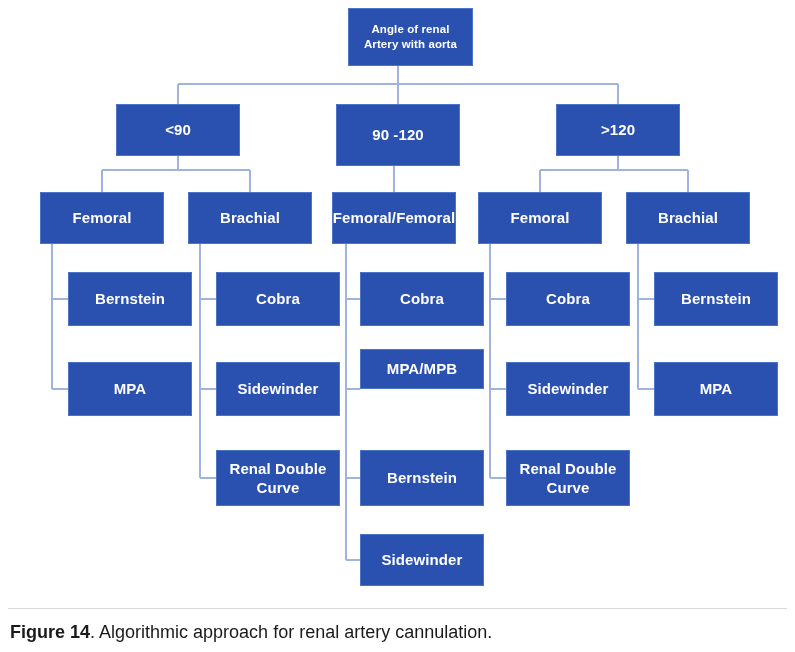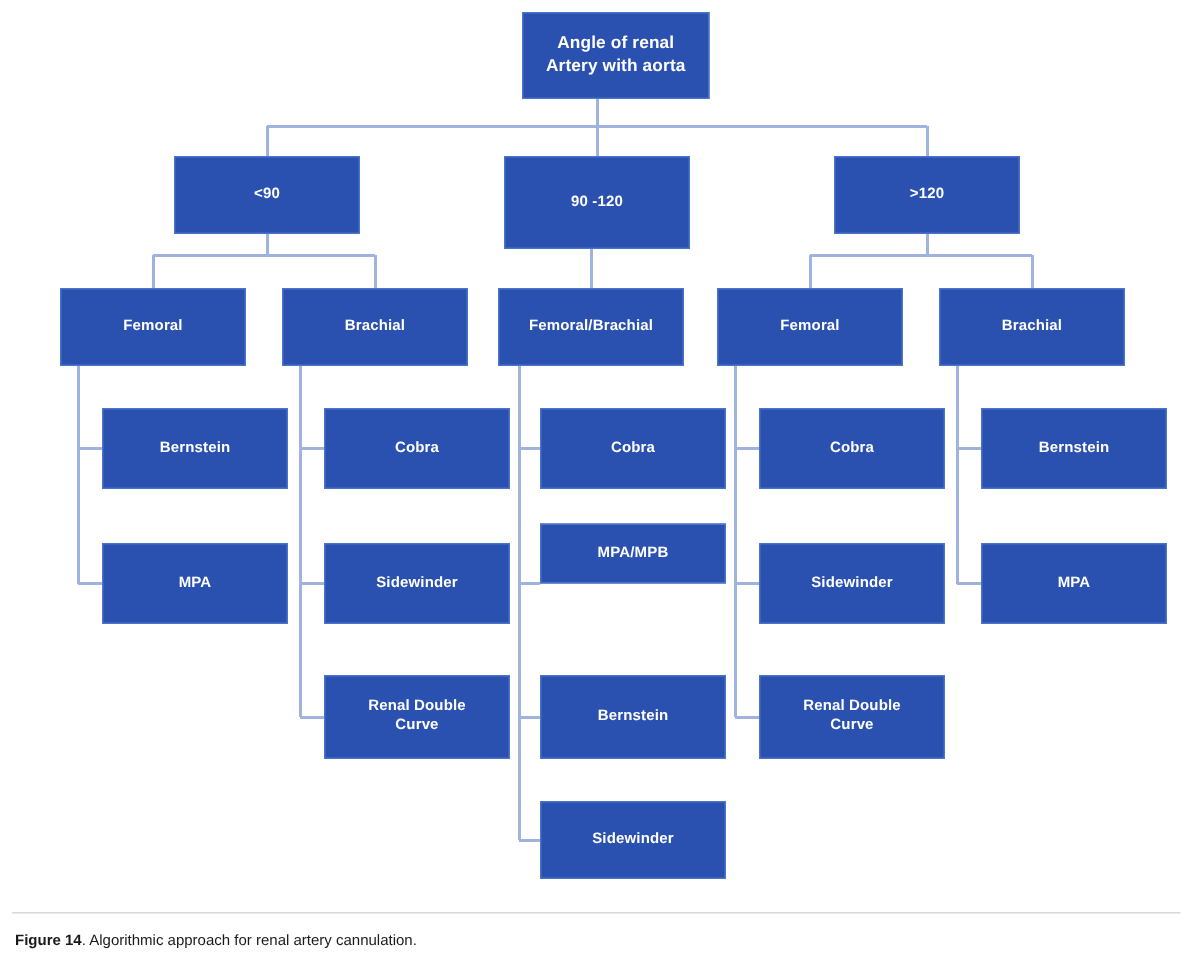--- a/index.html
+++ b/index.html
@@ -45,21 +45,21 @@
   .node {
     position: absolute;
     box-sizing: border-box;
     background: #2B51B0;
     border: 1px solid #4A74C9;
     color: #ffffff;
     display: flex;
     align-items: center;
     justify-content: center;
     text-align: center;
-    font-size: 10px;
+    font-size: 15px;
     font-weight: bold;
     line-height: 1.28;
     letter-spacing: 0.1px;
     padding: 2px 4px;
     white-space: pre-line;
   }
   .node.root {
     font-size: 11.5px;
     margin-left: 12px;
   }
@@ -76,21 +76,21 @@
     left: 8px;
     top: 8px;
     width: 779px;
     height: 1px;
     background: #d8d8d8;
   }
   .caption-text {
     position: absolute;
     left: 10px;
     top: 22px;
-    font-size: 10px;
+    font-size: 18px;
     color: #1a1a1a;
     font-family: "Liberation Sans", sans-serif;
     white-space: nowrap;
   }
   .caption-text .cap-label {
     font-weight: bold;
   }
 </style>
 </head>
 <body>
@@ -136,21 +136,21 @@
       </svg>
 
     <div id="node-layer">
         <div class="node root" style="left: 336px; top: 8px; width: 125px; height: 58px; background: rgb(43, 81, 176); border-color: rgb(74, 116, 201); color: rgb(255, 255, 255);">Angle of renal
 Artery with aorta</div>
         <div class="node" style="left: 116px; top: 104px; width: 124px; height: 52px; background: rgb(43, 81, 176); border-color: rgb(74, 116, 201); color: rgb(255, 255, 255);">&lt;90</div>
         <div class="node" style="left: 336px; top: 104px; width: 124px; height: 62px; background: rgb(43, 81, 176); border-color: rgb(74, 116, 201); color: rgb(255, 255, 255);">90 -120</div>
         <div class="node" style="left: 556px; top: 104px; width: 124px; height: 52px; background: rgb(43, 81, 176); border-color: rgb(74, 116, 201); color: rgb(255, 255, 255);">&gt;120</div>
         <div class="node" style="left: 40px; top: 192px; width: 124px; height: 52px; background: rgb(43, 81, 176); border-color: rgb(74, 116, 201); color: rgb(255, 255, 255);">Femoral</div>
         <div class="node" style="left: 188px; top: 192px; width: 124px; height: 52px; background: rgb(43, 81, 176); border-color: rgb(74, 116, 201); color: rgb(255, 255, 255);">Brachial</div>
-        <div class="node" style="left: 332px; top: 192px; width: 124px; height: 52px; background: rgb(43, 81, 176); border-color: rgb(74, 116, 201); color: rgb(255, 255, 255);">Femoral/Brachial</div>
+        <div class="node" style="left: 332px; top: 192px; width: 124px; height: 52px; background: rgb(43, 81, 176); border-color: rgb(74, 116, 201); color: rgb(255, 255, 255);">Femoral/Femoral</div>
         <div class="node" style="left: 478px; top: 192px; width: 124px; height: 52px; background: rgb(43, 81, 176); border-color: rgb(74, 116, 201); color: rgb(255, 255, 255);">Femoral</div>
         <div class="node" style="left: 626px; top: 192px; width: 124px; height: 52px; background: rgb(43, 81, 176); border-color: rgb(74, 116, 201); color: rgb(255, 255, 255);">Brachial</div>
         <div class="node" style="left: 68px; top: 272px; width: 124px; height: 54px; background: rgb(43, 81, 176); border-color: rgb(74, 116, 201); color: rgb(255, 255, 255);">Bernstein</div>
         <div class="node" style="left: 216px; top: 272px; width: 124px; height: 54px; background: rgb(43, 81, 176); border-color: rgb(74, 116, 201); color: rgb(255, 255, 255);">Cobra</div>
         <div class="node" style="left: 360px; top: 272px; width: 124px; height: 54px; background: rgb(43, 81, 176); border-color: rgb(74, 116, 201); color: rgb(255, 255, 255);">Cobra</div>
         <div class="node" style="left: 506px; top: 272px; width: 124px; height: 54px; background: rgb(43, 81, 176); border-color: rgb(74, 116, 201); color: rgb(255, 255, 255);">Cobra</div>
         <div class="node" style="left: 654px; top: 272px; width: 124px; height: 54px; background: rgb(43, 81, 176); border-color: rgb(74, 116, 201); color: rgb(255, 255, 255);">Bernstein</div>
         <div class="node" style="left: 68px; top: 362px; width: 124px; height: 54px; background: rgb(43, 81, 176); border-color: rgb(74, 116, 201); color: rgb(255, 255, 255);">MPA</div>
         <div class="node" style="left: 216px; top: 362px; width: 124px; height: 54px; background: rgb(43, 81, 176); border-color: rgb(74, 116, 201); color: rgb(255, 255, 255);">Sidewinder</div>
         <div class="node" style="left: 360px; top: 349px; width: 124px; height: 40px; background: rgb(43, 81, 176); border-color: rgb(74, 116, 201); color: rgb(255, 255, 255);">MPA/MPB</div>

